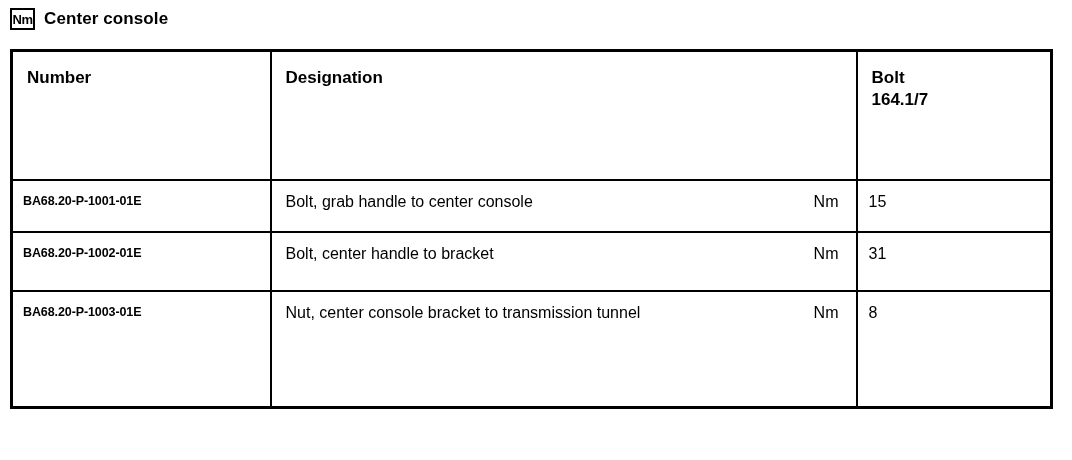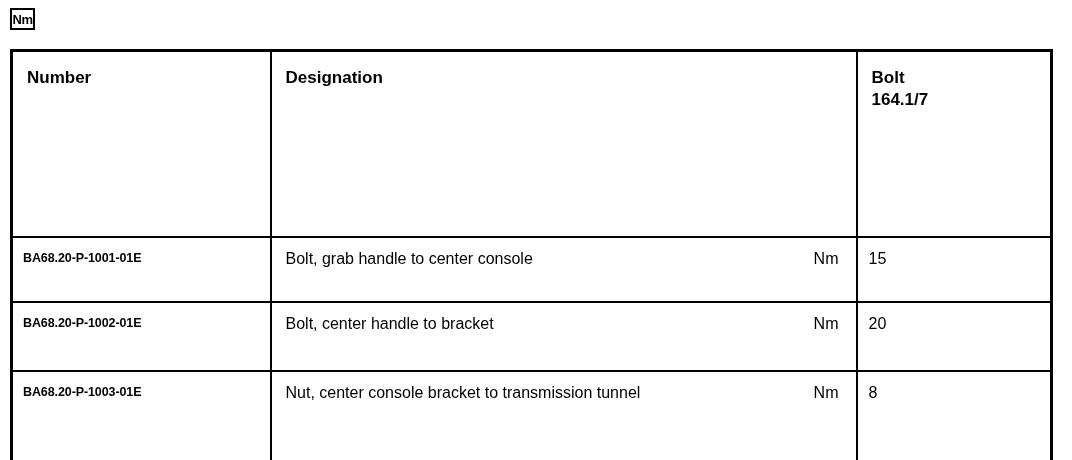--- a/index.html
+++ b/index.html
@@ -67,32 +67,32 @@
     border-right: 2px solid #000000;
     border-bottom: 2px solid #000000;
     vertical-align: top;
     padding: 0;
     box-sizing: border-box;
   }
   .torque-table td:last-child { border-right: 0; }
   .torque-table tr:last-child td { border-bottom: 0; }
 
   
-  .hdr-row td { height: 186px; }
+  .hdr-row td { height: 129px; }
   .hdr-cell {
     padding: 15px 0 0 14px;
     font-size: 17px;
     font-weight: bold;
     line-height: 22px;
   }
   .hdr-cell .model-line2 { display: block; }
 
   
-  .row-1 td { height: 65px; }
-  .row-2 td { height: 69px; }
+  .row-1 td { height: 52px; }
+  .row-2 td { height: 59px; }
   .row-3 td { height: 117px; }
 
   .cell-number {
     padding: 13px 6px 0 10px;
     font-size: 12.5px;
     font-weight: bold;
     line-height: 15px;
     letter-spacing: -0.1px;
     white-space: nowrap;
   }
@@ -114,20 +114,21 @@
     padding: 10px 8px 0 11px;
     font-size: 16px;
     line-height: 22px;
   }
 </style>
 </head>
 <body>
 
 <div class="title-bar">
   <span class="nm-icon">Nm</span>
+  <span class="title-text">Center console</span>
 </div>
 
 <table class="torque-table">
   <colgroup>
     <col class="c-number">
     <col class="c-design">
     <col class="c-model">
   </colgroup>
   <tbody>
     <tr class="hdr-row">
@@ -164,21 +165,21 @@
       <td>
         <div class="cell-number">BA68.20-P-1002-01E</div>
       </td>
       <td>
         <div class="cell-design">
           <span class="design-text">Bolt, center handle to bracket</span>
           <span class="design-unit">Nm</span>
         </div>
       </td>
       <td>
-        <div class="cell-value">20</div>
+        <div class="cell-value">31</div>
       </td>
     </tr>
 
     <tr class="row-3">
       <td>
         <div class="cell-number">BA68.20-P-1003-01E</div>
       </td>
       <td>
         <div class="cell-design">
           <span class="design-text">Nut, center console bracket to transmission tunnel</span>

